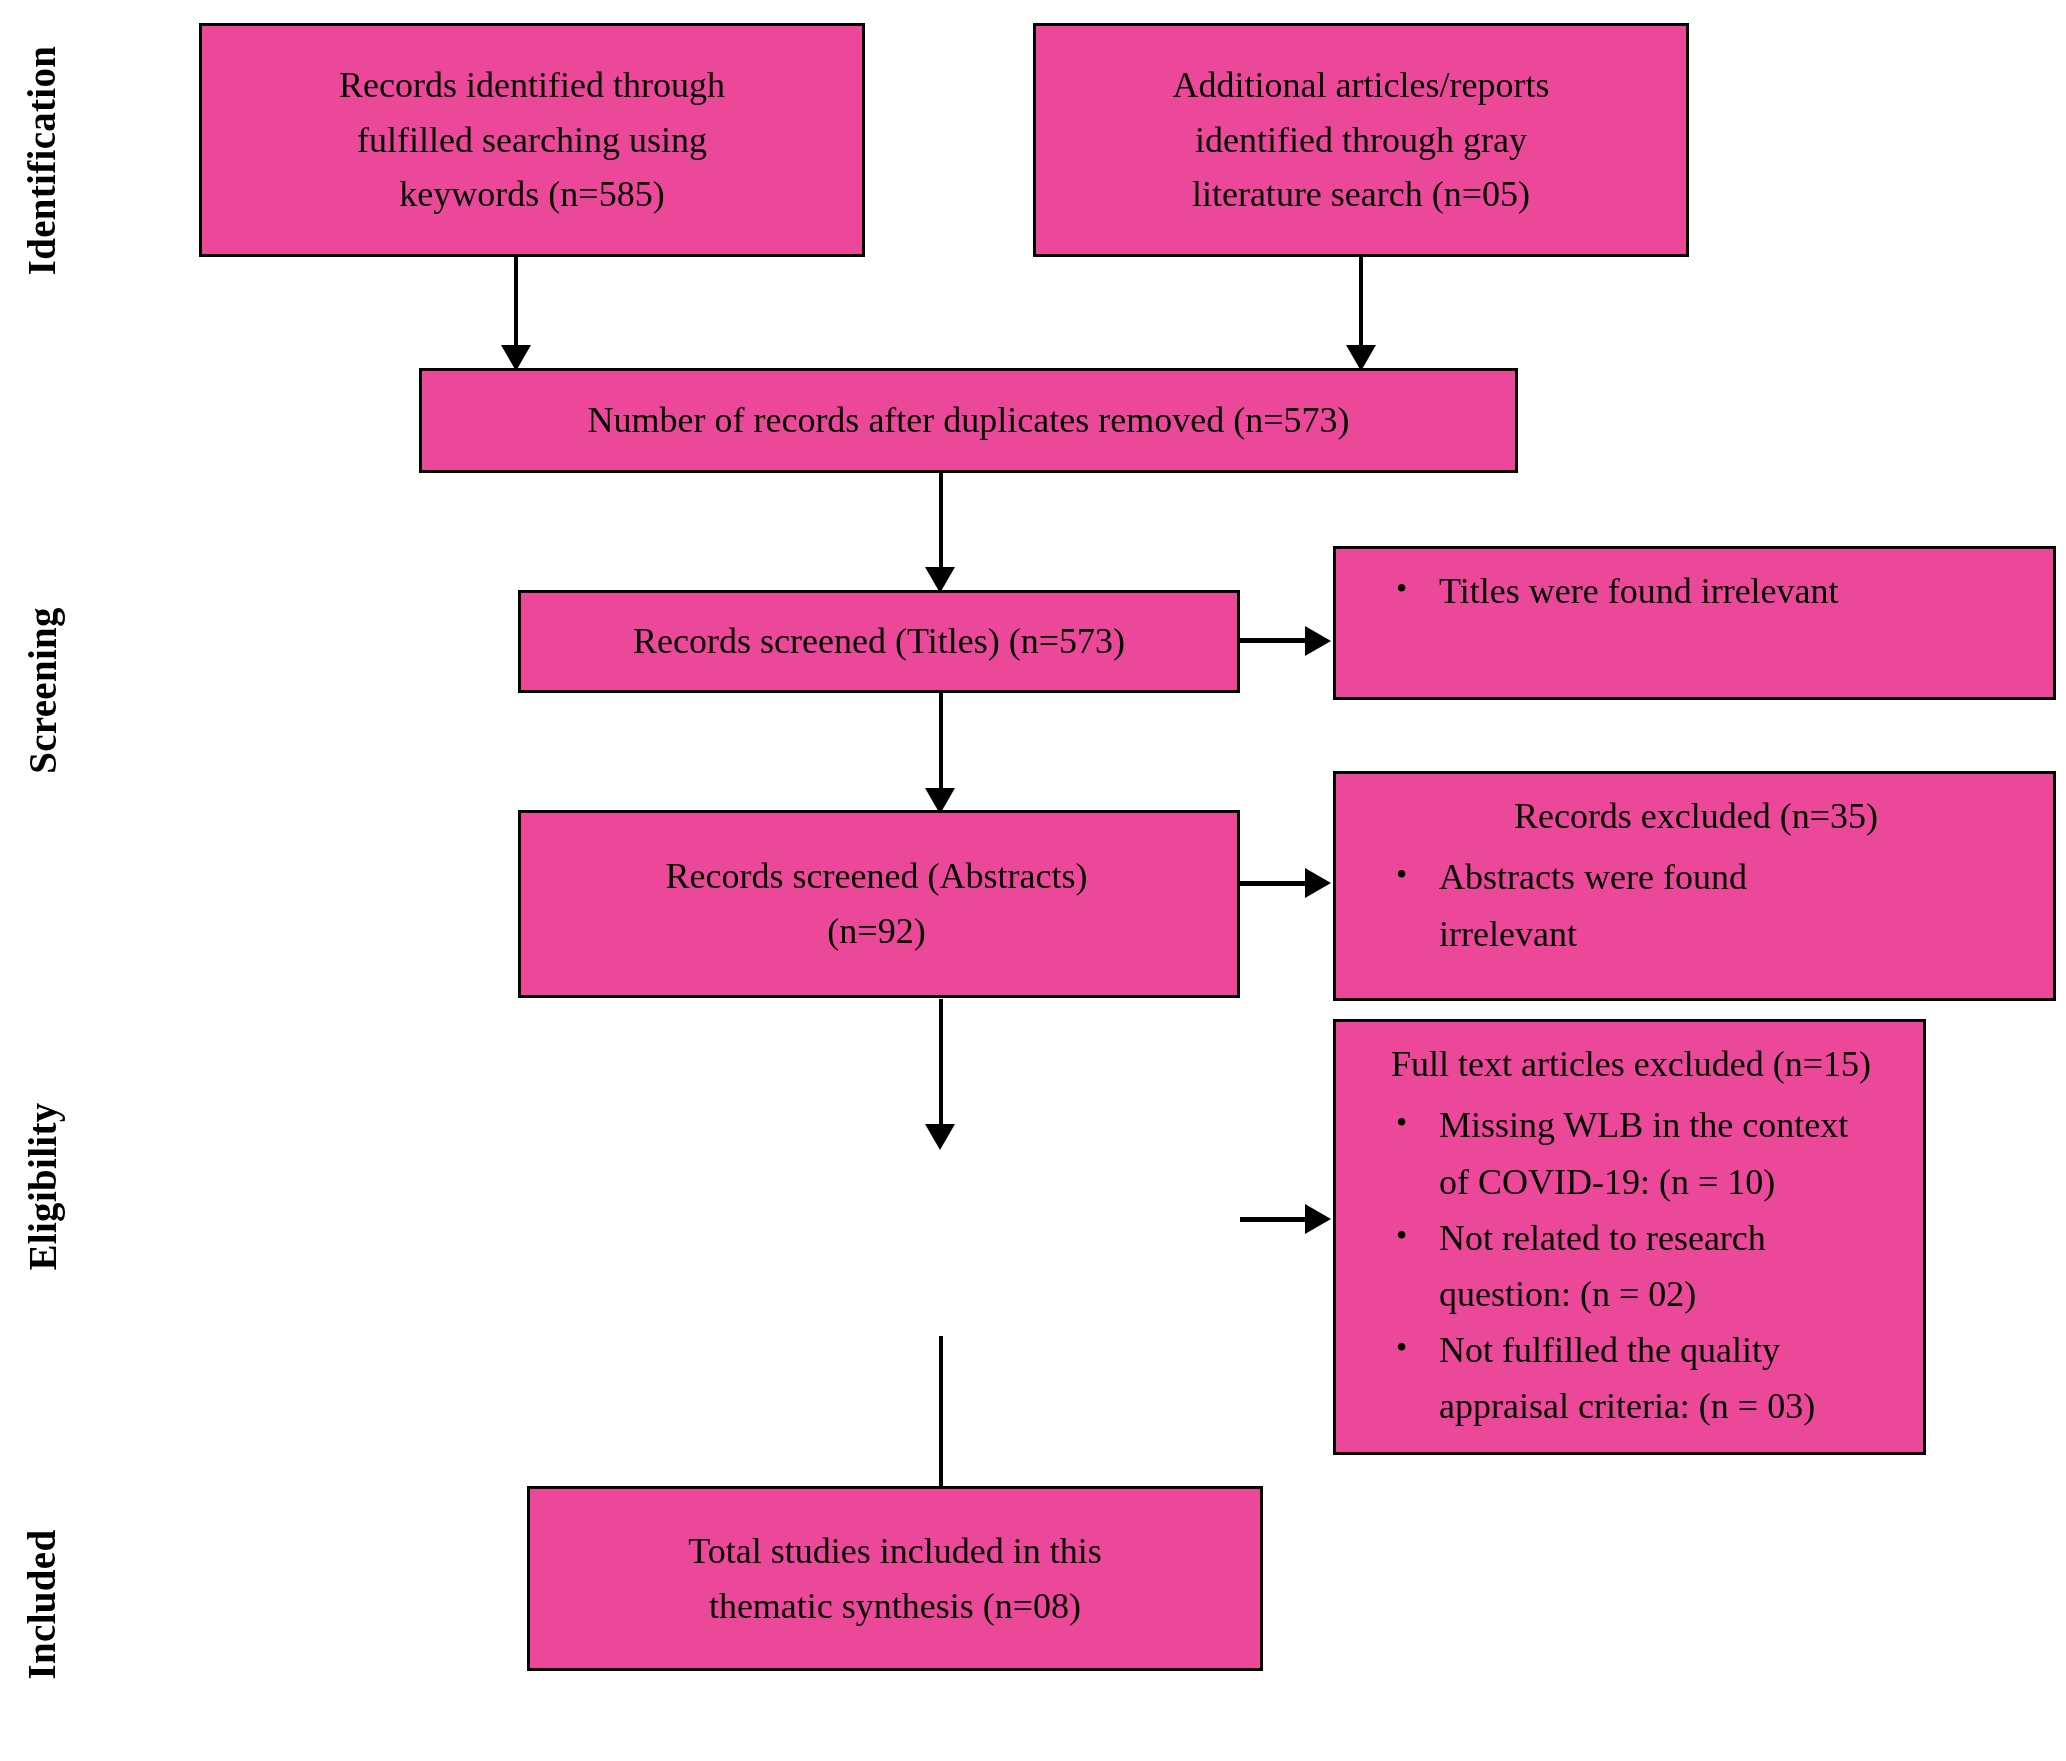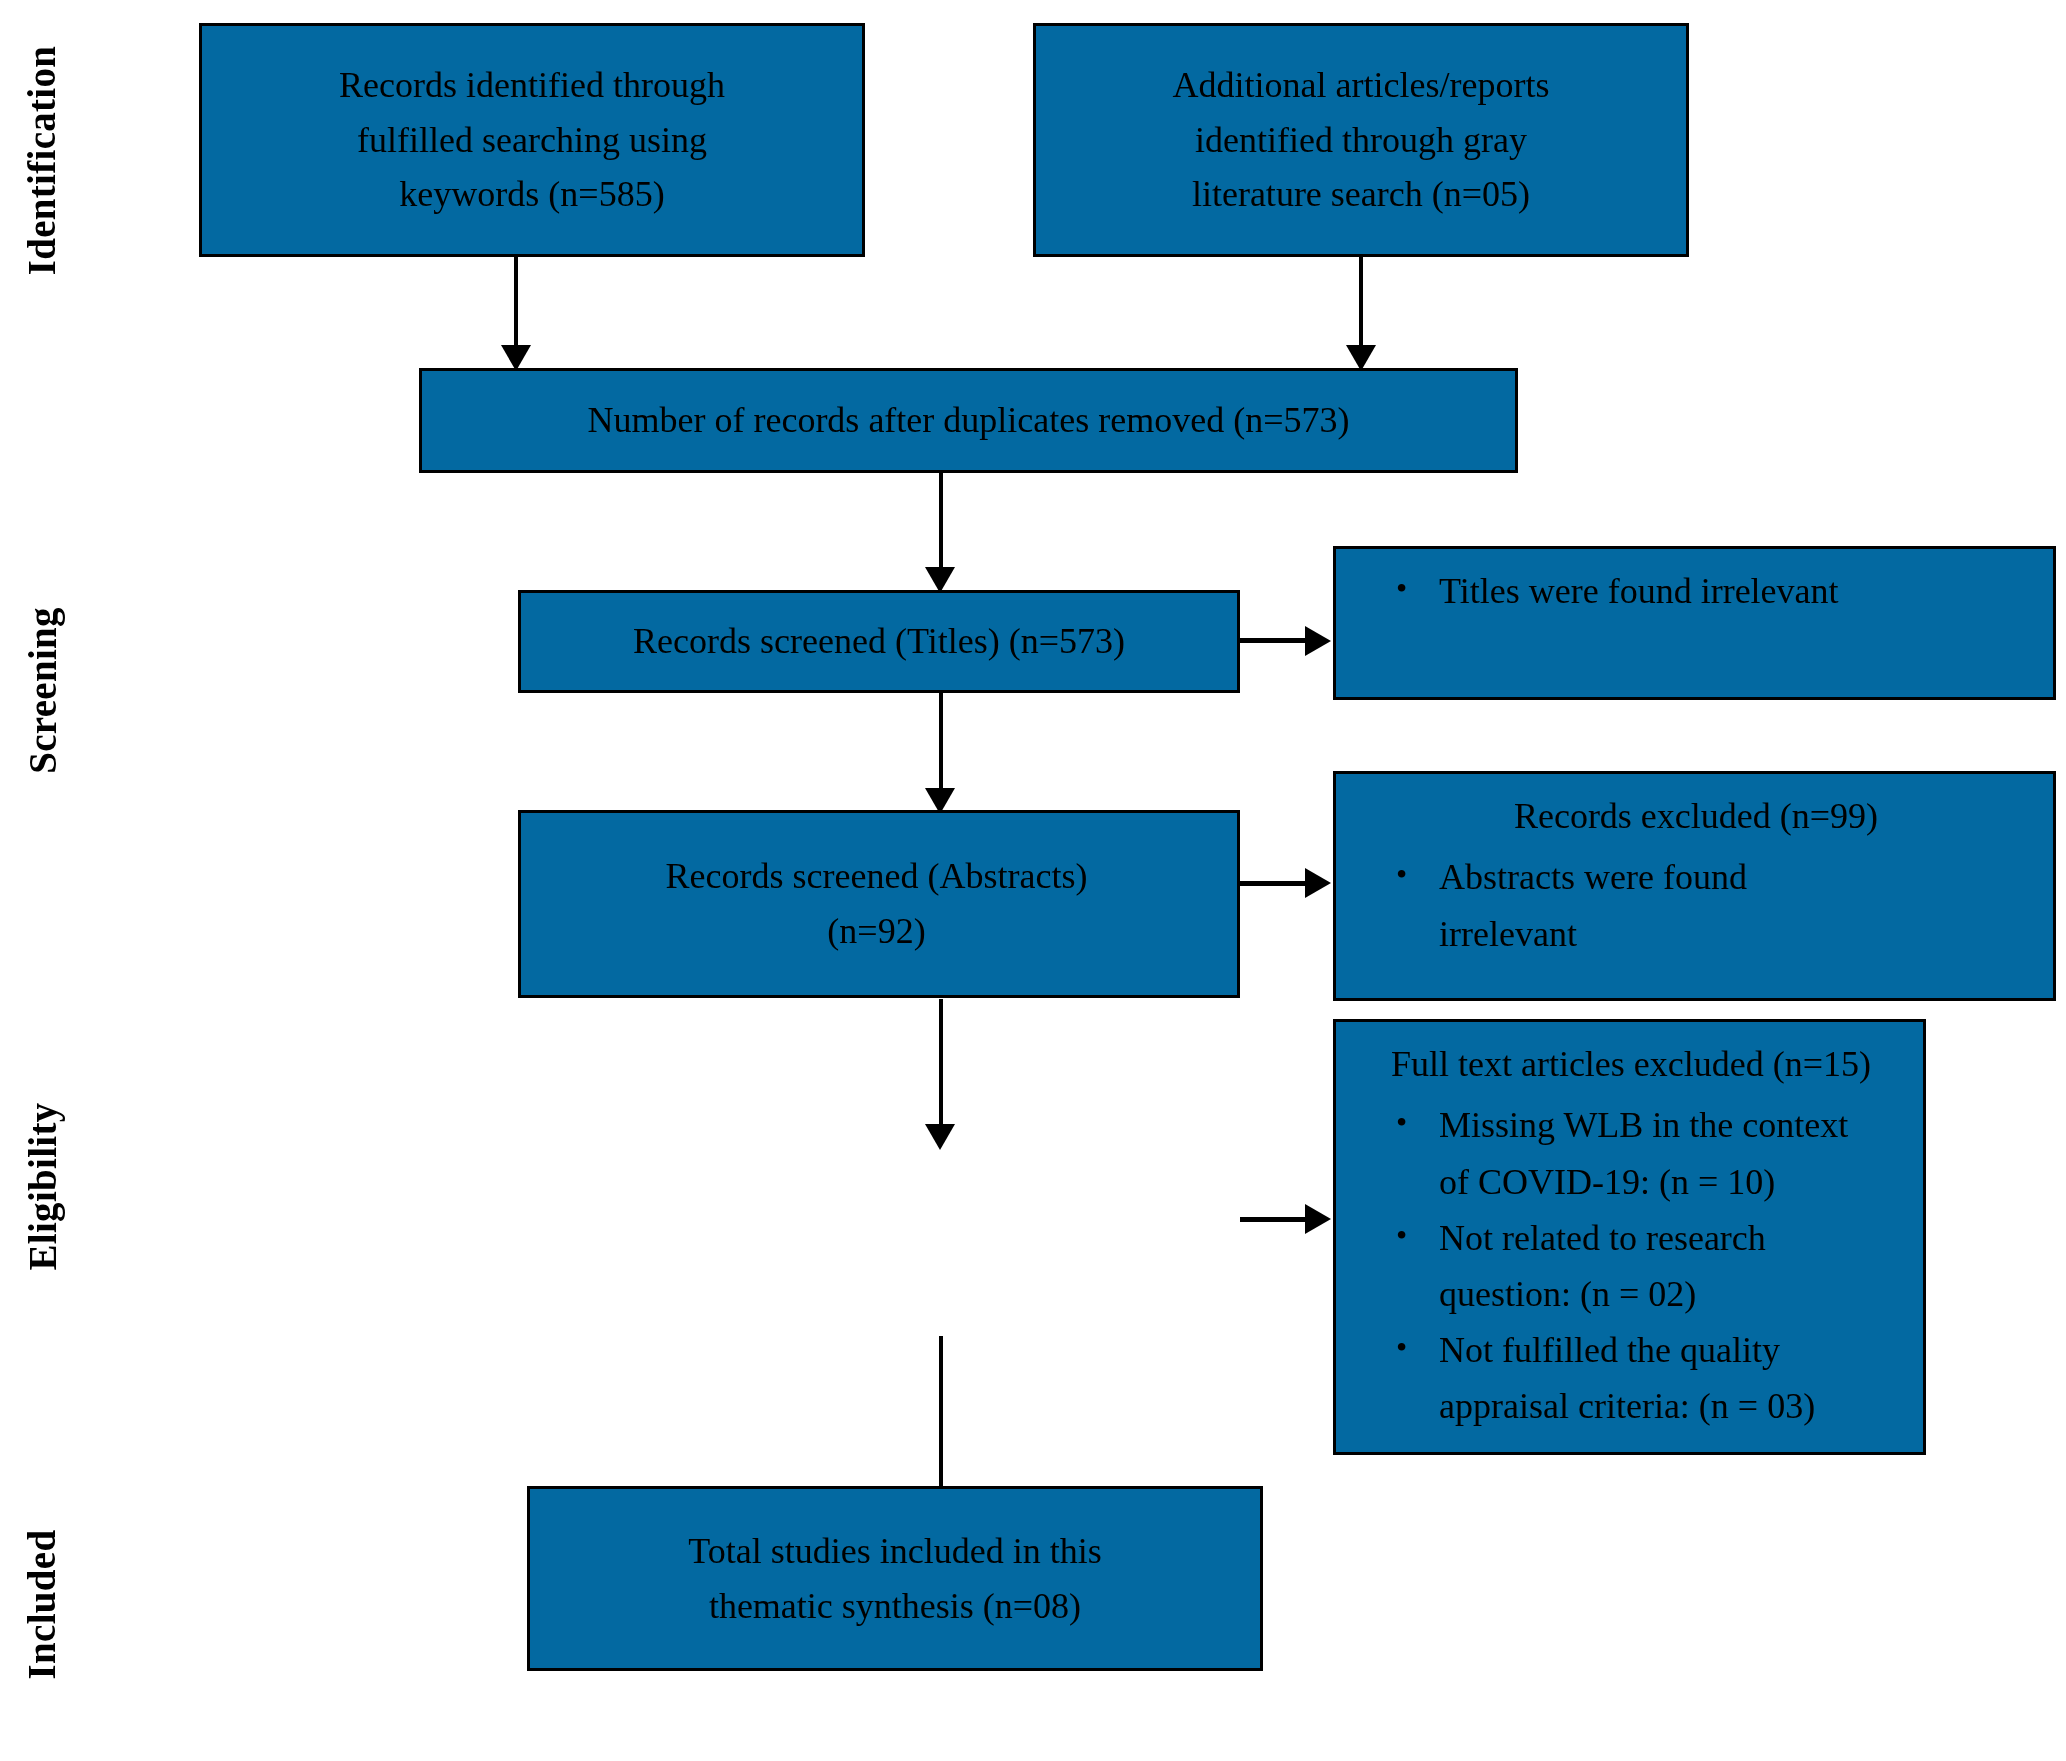--- a/index.html
+++ b/index.html
@@ -38,21 +38,21 @@
   .stage-label span {
     display: block;
     transform: rotate(-90deg);
     transform-origin: center center;
   }
 
   
   .box {
     position: absolute;
     box-sizing: border-box;
-    background: #0369a1;
+    background: #ec4899;
     border: 3.5px solid #000000;
     display: flex;
     flex-direction: column;
     justify-content: center;
     align-items: center;
     padding: 7px 18px;
   }
   .box .line {
     display: block;
     width: 100%;
@@ -188,21 +188,21 @@
 
   <div class="vline" style="left:939px; top:693px; height:99px;"></div>
   <div class="arrow-down" style="left:925px; top:788px;"></div>
 
   <div class="box" style="left:518px; top:810px; width:722px; height:188px;padding-left:13px;">
     <span class="line">Records screened (Abstracts)</span>
     <span class="line">(n=92)</span>
   </div>
 
   <div class="box excl" style="left:1333px; top:771px; width:723px; height:230px;">
-    <span class="heading">Records excluded (n=99)</span>
+    <span class="heading">Records excluded (n=35)</span>
     <ul>
       <li>
         <span class="bullet">•</span>
         <span>Abstracts were found</span>
       </li>
       <li style="list-style:none;">
         <span>irrelevant</span>
       </li>
     </ul>
   </div>

